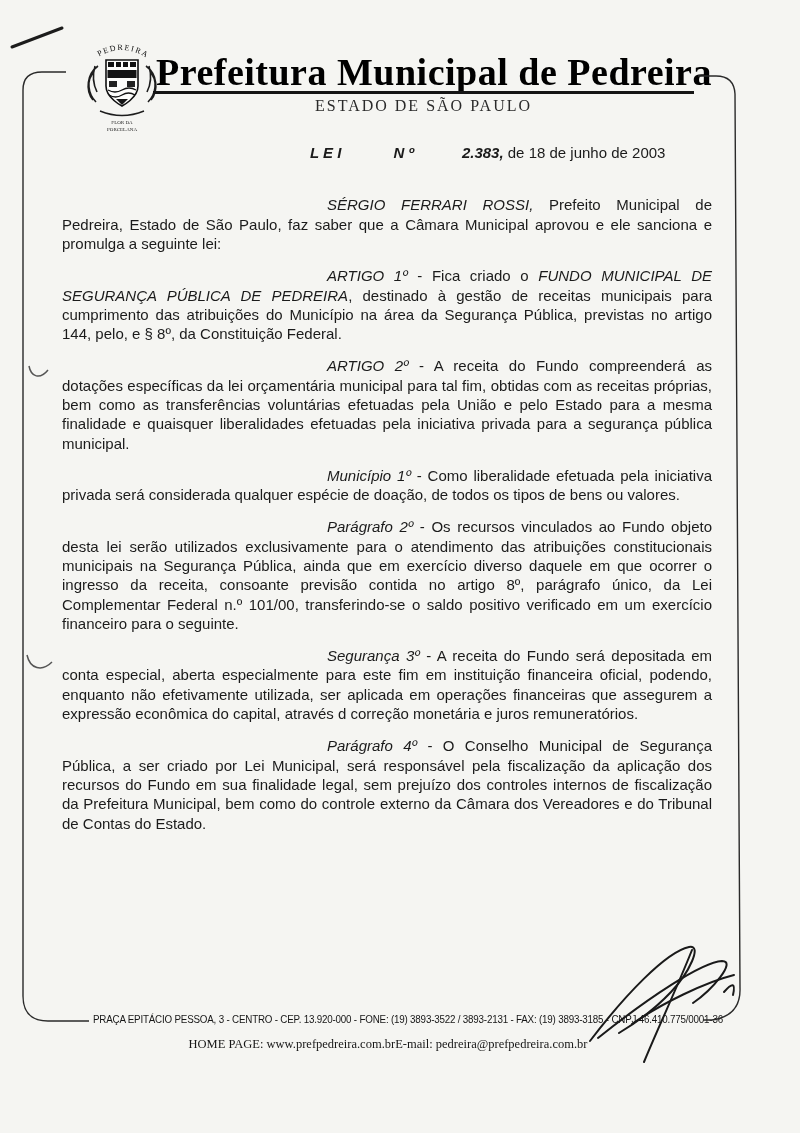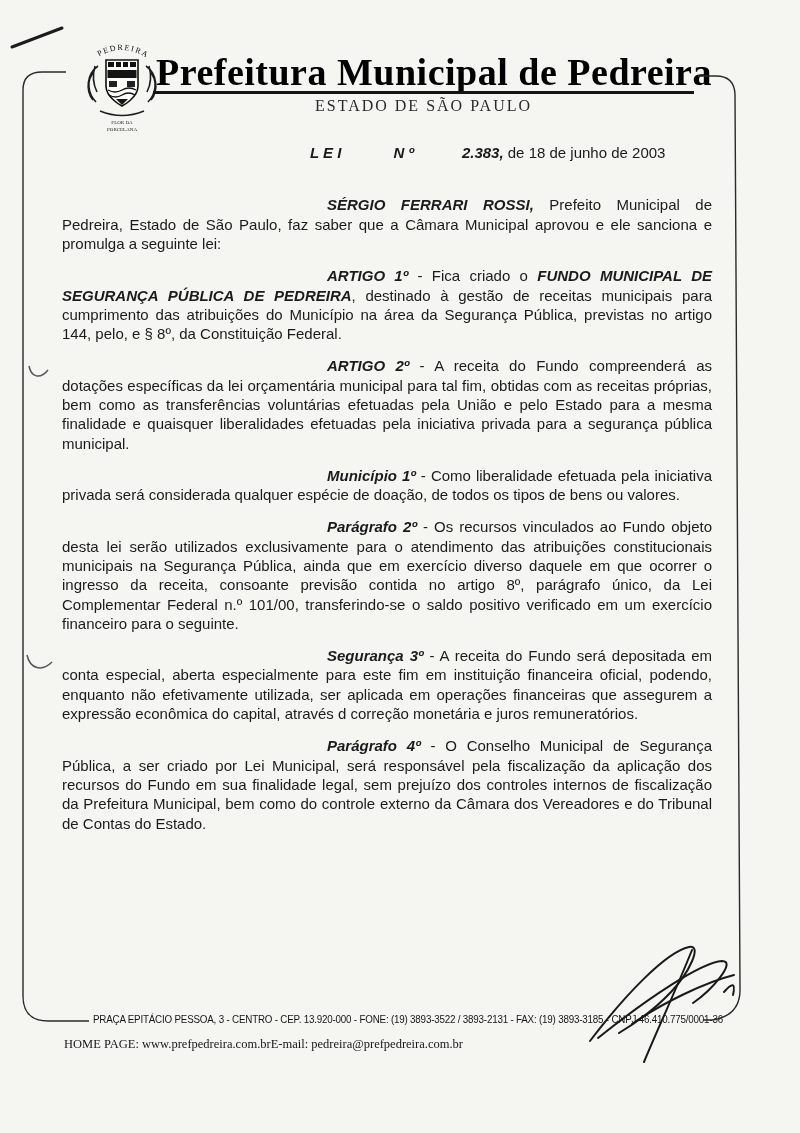--- a/index.html
+++ b/index.html
@@ -38,31 +38,31 @@
   .lei-gap2{display:inline-block;width:48px;}
   .summary{
     margin-left:248px;width:402px;margin-bottom:37px;
     text-align:justify;
   }
   .para{
     text-align:justify;
     text-indent:265px;
     margin-bottom:12.5px;
   }
-  .bi{font-weight:bold;font-style:italic;}
+  .bi{font-weight:normal;font-style:italic;}
   
   .footer-line1{
     position:absolute;left:93px;top:1014px;width:612px;
     font-size:10px;letter-spacing:-0.2px;white-space:nowrap;
     transform:scaleX(0.98);transform-origin:left center;
     color:#161616;
   }
   .footer-line2{
     position:absolute;left:64px;top:1037px;width:648px;
-    display:flex;justify-content:flex-start;
+    display:flex;justify-content:center;
     font-family:"Liberation Serif", serif;
     font-size:12.5px;color:#161616;
   }
   svg.overlay{position:absolute;left:0;top:0;pointer-events:none;}
   svg.crest{position:absolute;left:82px;top:38px;}
   .crest-motto{font-family:"Liberation Serif", serif;}
 </style>
 </head>
 <body>
 

